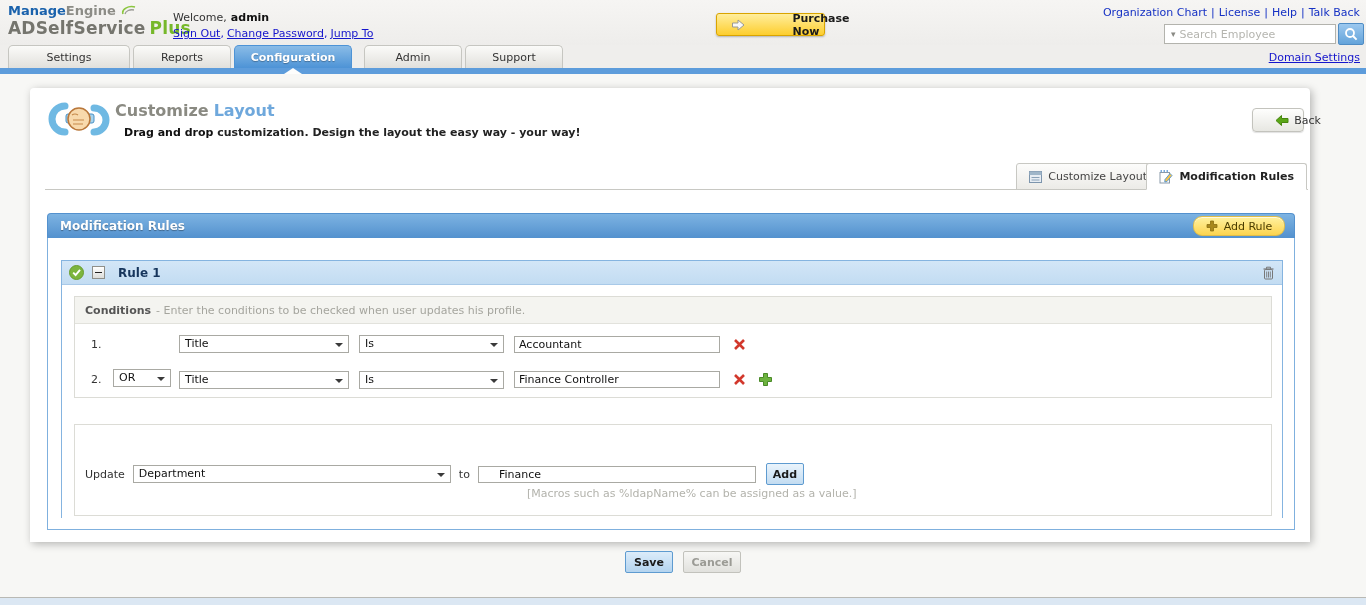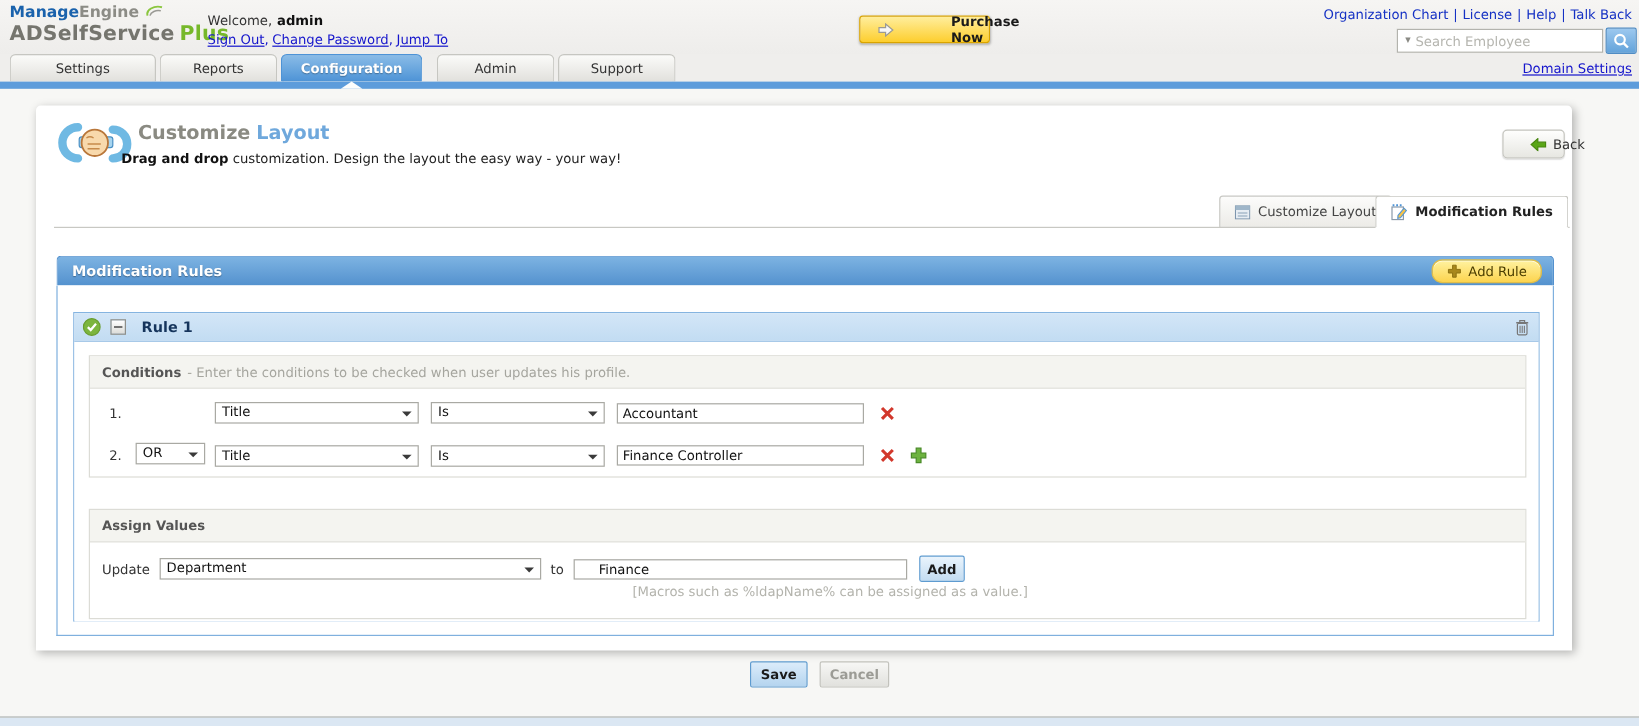--- a/index.html
+++ b/index.html
@@ -59,21 +59,21 @@
     border-left:9px solid transparent; border-right:9px solid transparent; border-bottom:6px solid #fdfdfc; }
 
   
   .main-panel { position:absolute; left:30px; top:88px; width:1280px; height:454px;
     background:#fff; border-radius:4px 4px 0 0; box-shadow:2px 2px 8px rgba(0,0,0,0.28); }
 
   .title-icon { position:absolute; left:18px; top:6px; }
   .page-title { position:absolute; left:85px; top:13px; font-size:16px; font-weight:bold; }
   .title-primary { color:#8a8a82; }
   .title-accent { color:#6fa8dc; margin-left:5px; }
-  .page-subtitle { position:absolute; left:71px; top:38px; color:#222; }
+  .page-subtitle { position:absolute; left:94px; top:38px; color:#222;font-weight:bold; }
   .page-subtitle b { color:#111; }
 
   .back-btn { position:absolute; right:6px; top:20px; width:52px; height:24px;
     background:linear-gradient(#fefefd,#e7e7e2); border:1px solid #c3c3bd; border-radius:4px;
     display:flex; align-items:center; justify-content:center; gap:5px; cursor:pointer;
     box-shadow:0 1px 1px rgba(0,0,0,0.12);padding-left:40px; }
   .back-btn span { color:#333; }
 
   .subtab-row { position:absolute; left:15px; right:2px; top:75px; height:27px;
     border-bottom:1px solid #c8c8c3; }
@@ -360,23 +360,20 @@
                 </span>
                 <span class="add-plus">
                   <svg width="15" height="15">
                       <path d="M5.5 1.5 h4 v4 h4 v4 h-4 v4 h-4 v-4 h-4 v-4 h4 z" fill="#6db33f" stroke="#4a8a28" stroke-width="1"></path>
                     </svg>
                 </span>
               </div>
             </div>
 
             <div class="sub-box assign-box">
-              <div class="sub-box-header">
-                <span class="sub-heading">Assign Values</span>
-              </div>
               <div class="assign-row">
                 <span class="update-label">Update</span>
                 <div class="sel attr-sel"><span>Department</span><i class="caret"></i></div>
                 <span class="to-label">to</span>
                 <input class="assign-input" value="Finance" style="">
                 <button class="add-btn">Add</button>
               </div>
               <div class="macro-hint">[Macros such as %ldapName% can be assigned as a value.]</div>
             </div>
 

